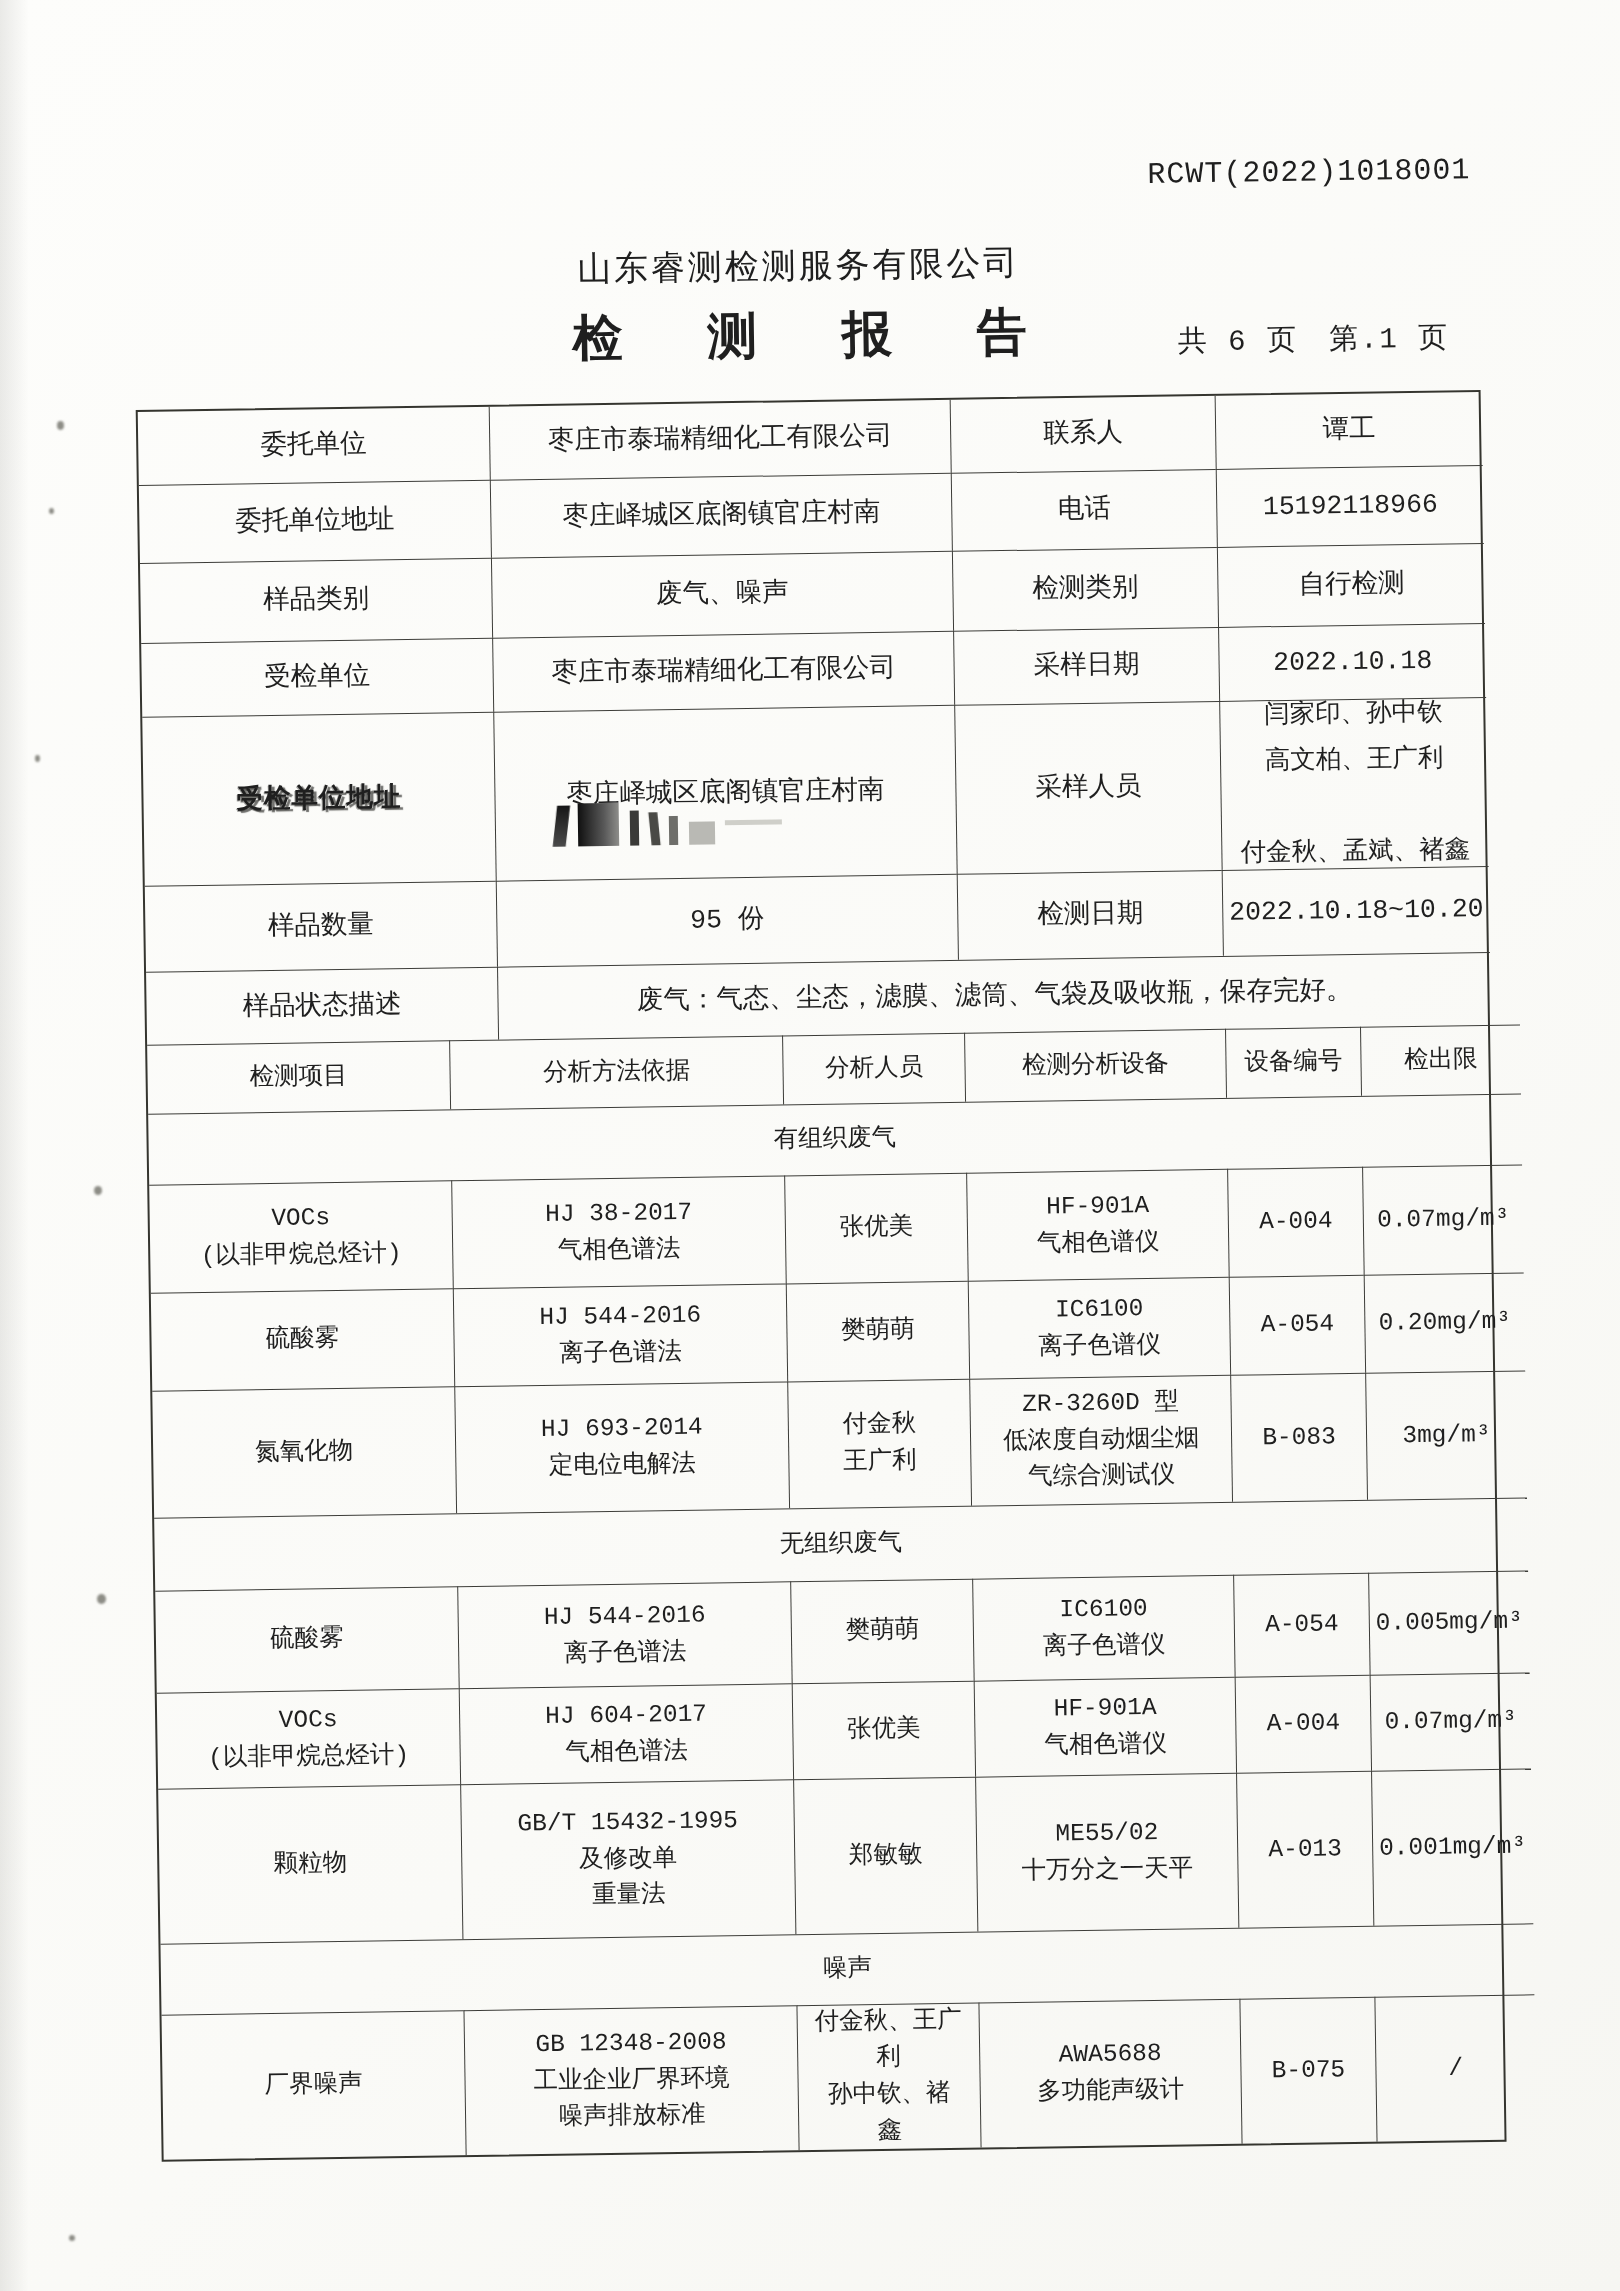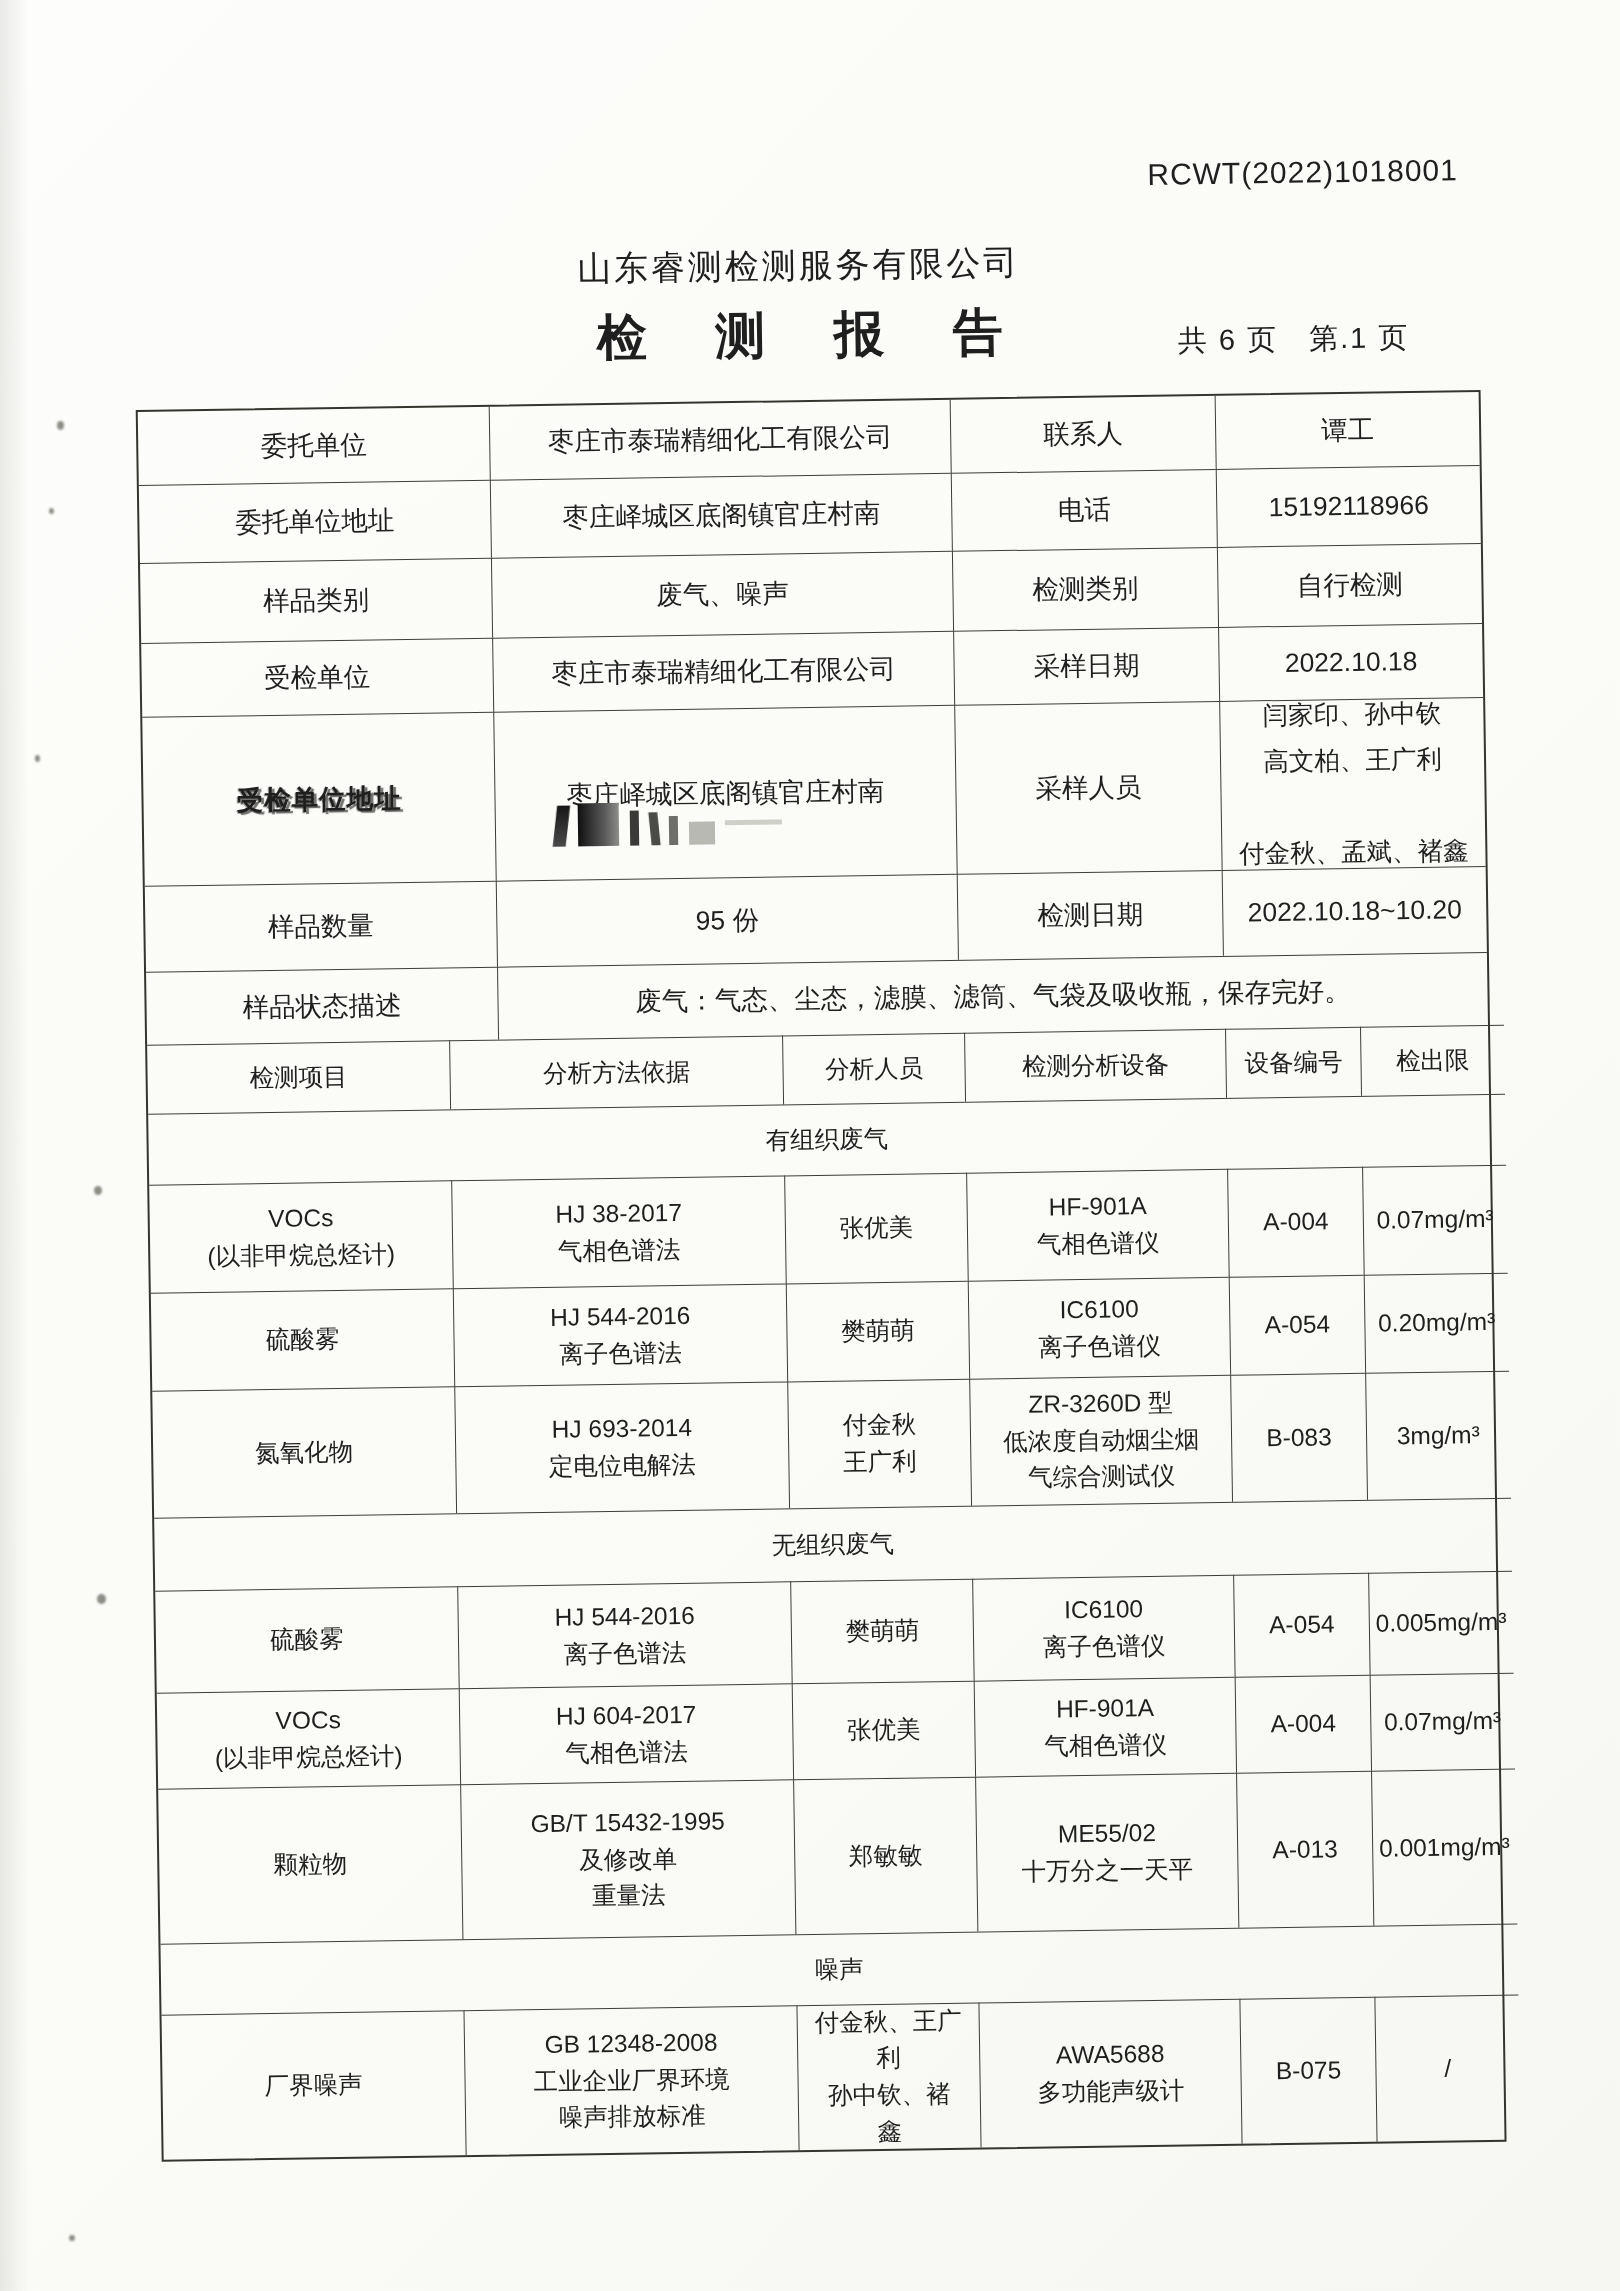--- a/index.html
+++ b/index.html
@@ -2,21 +2,21 @@
 <html><head>
 <meta charset="utf-8">
 <style>
   html,body { margin:0; padding:0; background:#e9e9e6; }
   .page {
     position:relative;
     width:1620px; height:2292px;
     margin:0 auto;
     background:linear-gradient(135deg,#fdfdfb 0%, #fafaf7 60%, #f6f6f2 100%);
     overflow:hidden;
-    font-family:Liberation Sans, sans-serif;
+    font-family:Liberation Mono, monospace;
     color:#1f1f1f;
   }
   .page::before {
     content:''; position:absolute; left:0; top:0; bottom:0; width:29px;
     background:linear-gradient(90deg, rgba(60,60,55,0.10), rgba(60,60,55,0));
     z-index:6; pointer-events:none;
   }
   .doc { position:absolute; inset:0; transform:rotate(-0.85deg); transform-origin:50% 45%; }
 
   .report-no {

